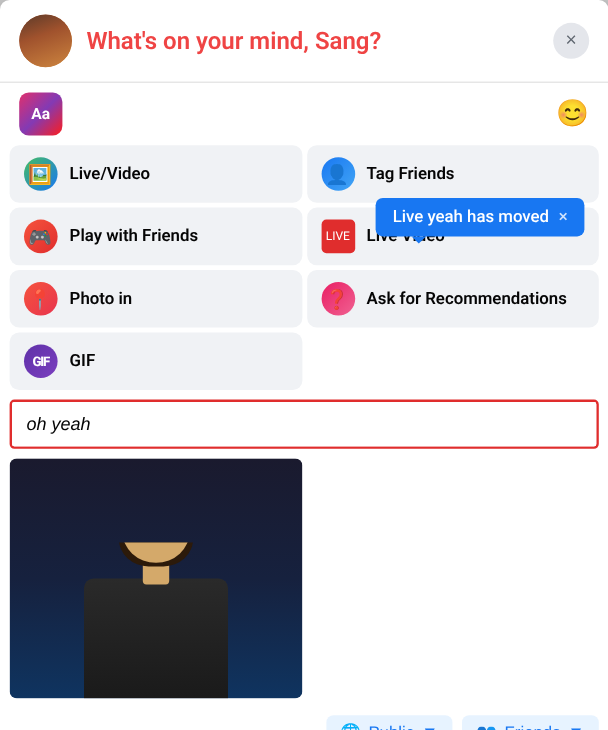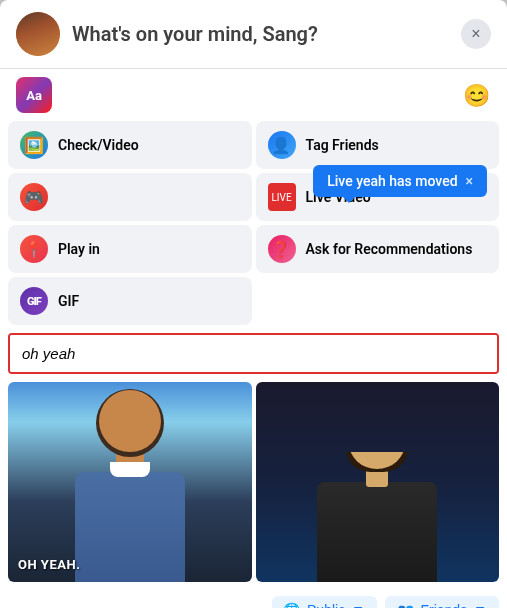--- a/index.html
+++ b/index.html
@@ -39,21 +39,21 @@
     }
     .avatar-inner {
       width: 100%;
       height: 100%;
       background: linear-gradient(160deg, #5b3a29 0%, #a0522d 40%, #cd853f 100%);
       border-radius: 50%;
     }
     .header-title {
       font-size: 20px;
       font-weight: 600;
-      color: #404040;
+      color: #ef4444;
       margin-left: 12px;
     }
     .close-btn {
       position: absolute;
       right: 16px;
       top: 50%;
       transform: translateY(-50%);
       width: 30px;
       height: 30px;
       border-radius: 50%;
@@ -266,84 +266,66 @@
     <div class="toolbar-icon-ab">
       <span>Aa</span>
     </div>
     <span class="toolbar-emoji">😊</span>
   </div>
 
   <div class="options-grid">
 
     <div class="option-item">
       <div class="option-icon icon-photo">🖼️</div>
-      <span class="option-label">Check/Video</span>
+      <span class="option-label">Live/Video</span>
     </div>
     <div class="option-item">
       <div class="option-icon icon-tag">👤</div>
       <span class="option-label">Tag Friends</span>
     </div>
 
     <div class="option-item">
       <div class="option-icon icon-play">🎮</div>
+      <span class="option-label">Play with Friends</span>
     </div>
 
     <div style="position:relative;">
       <div class="tooltip-bubble">
         <span>Live yeah has moved</span>
         <span class="tooltip-close">×</span>
       </div>
       <div class="option-item">
         <div class="option-icon" style="background:#e02d2d; border-radius:4px; color:white; font-size:10px; font-weight:400; padding:2px 3px;">LIVE</div>
         <span class="option-label">Live Video</span>
       </div>
     </div>
 
     <div class="option-item">
       <div class="option-icon icon-checkin">📍</div>
-      <span class="option-label">Play in</span>
+      <span class="option-label">Photo in</span>
     </div>
     <div class="option-item">
       <div class="option-icon icon-ask">❓</div>
       <span class="option-label">Ask for Recommendations</span>
     </div>
 
     <div class="option-item">
       <div class="option-icon icon-gif" style="color:white;font-size:11px;font-weight:800;letter-spacing:-1px;">GIF</div>
       <span class="option-label">GIF</span>
     </div>
     <div></div>
   </div>
 
   <div class="search-section">
     <div class="search-input-wrapper">
       <input type="text" class="search-input" value="oh yeah" placeholder="oh yeah" style="">
     </div>
   </div>
 
   <div class="gif-results">
-    <div class="gif-slot gif-slot-left">
-      <div class="gif-main">
-        <div class="gif-person">
-          <div style="position:relative; width:130px; height:155px;">
-
-            <div style="position:absolute; bottom:0; left:50%; transform:translateX(-50%); width:110px; height:110px; background:linear-gradient(180deg, #4a6fa5 0%, #3a5a8f 100%); border-radius:10px 10px 0 0;"></div>
-
-            <div style="position:absolute; bottom:105px; left:50%; transform:translateX(-50%); width:28px; height:25px; background:#c8874a; border-radius:4px;"></div>
-
-            <div style="position:absolute; bottom:125px; left:50%; transform:translateX(-50%); width:68px; height:68px; background:#3d2b1f; border-radius:50%;"></div>
-
-            <div style="position:absolute; bottom:130px; left:50%; transform:translateX(-50%); width:62px; height:62px; background:#c8874a; border-radius:50%;"></div>
-
-            <div style="position:absolute; bottom:105px; left:50%; transform:translateX(-50%); width:40px; height:15px; background:#fff; border-radius:0 0 8px 8px;"></div>
-          </div>
-        </div>
-        <div class="oh-yeah-text">OH YEAH.</div>
-      </div>
-    </div>
 
     <div class="gif-slot" style="height:200px;">
       <div class="gif-slot-right-inner" style="height:100%;">
         <div style="position:relative; width:100%; height:130px; display:flex; align-items:flex-end; justify-content:center; overflow:hidden;">
 
           <div style="position:absolute; bottom:0; left:50%; transform:translateX(-50%); width:120px; height:100px; background:linear-gradient(180deg, #2a2a2a 0%, #1a1a1a 100%); border-radius:8px 8px 0 0;"></div>
 
           <div style="position:absolute; bottom:95px; left:50%; transform:translateX(-50%); width:22px; height:20px; background:#d4a96a; border-radius:3px;"></div>
 
           <div style="position:absolute; bottom:110px; left:50%; transform:translateX(-50%); width:62px; height:58px; background:#2c1a0a; border-radius:50% 50% 40% 40%;"></div>

